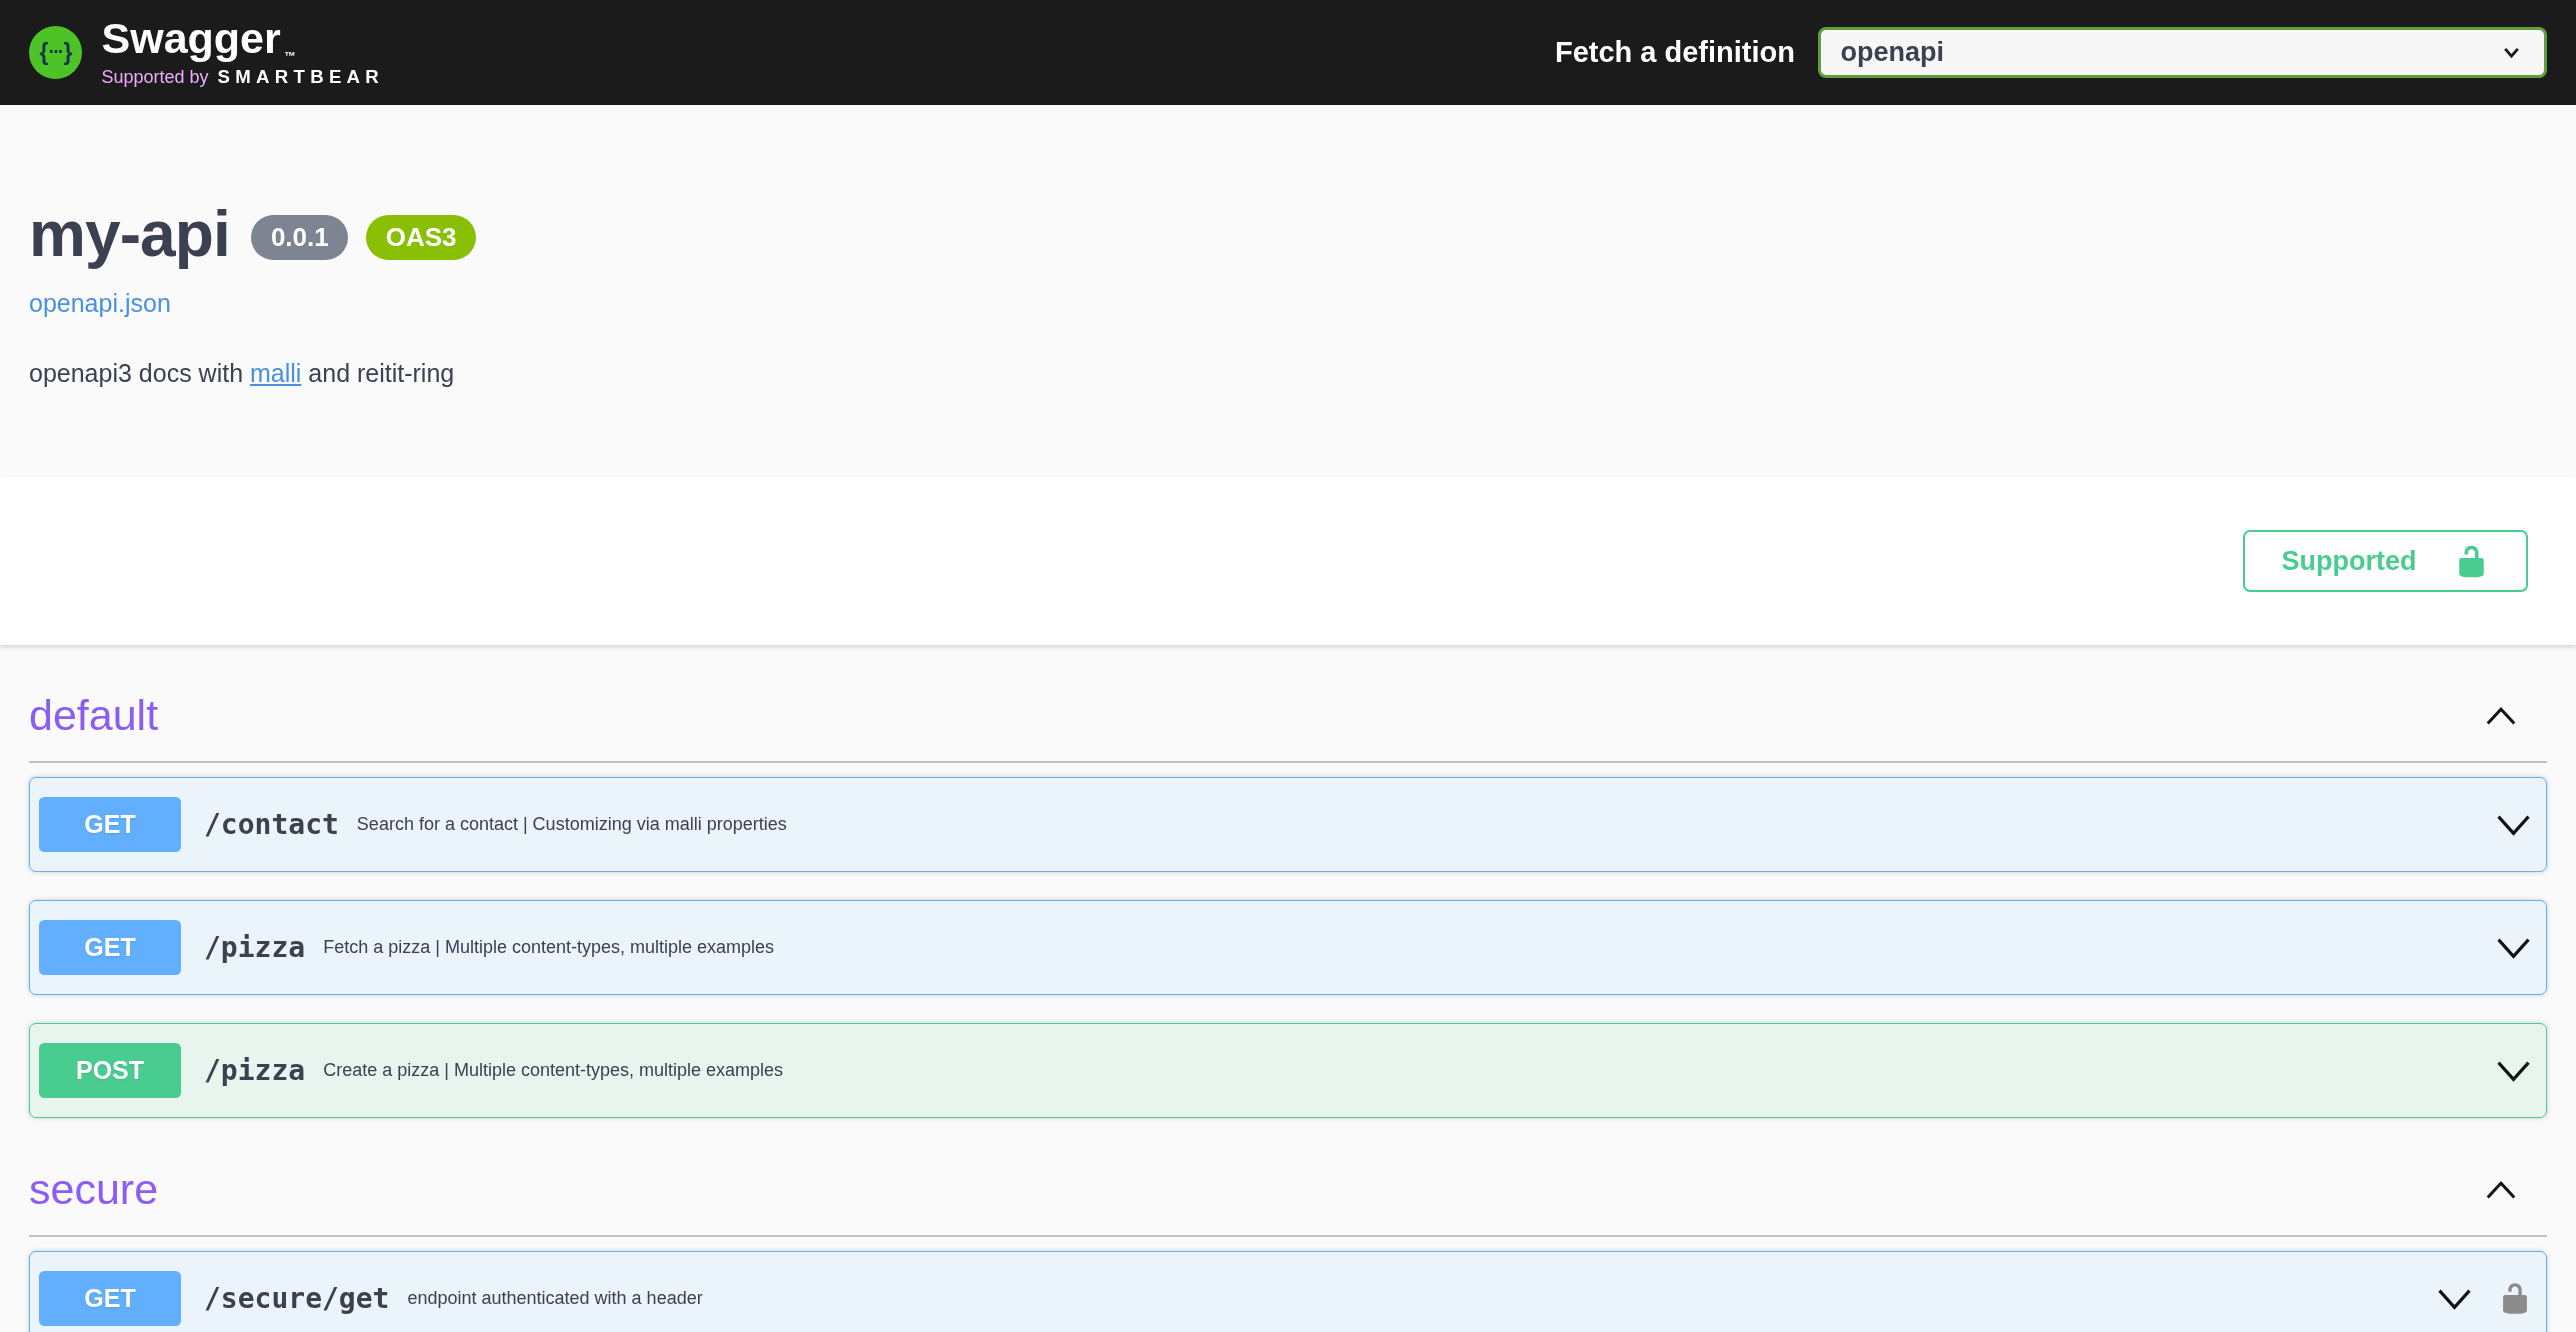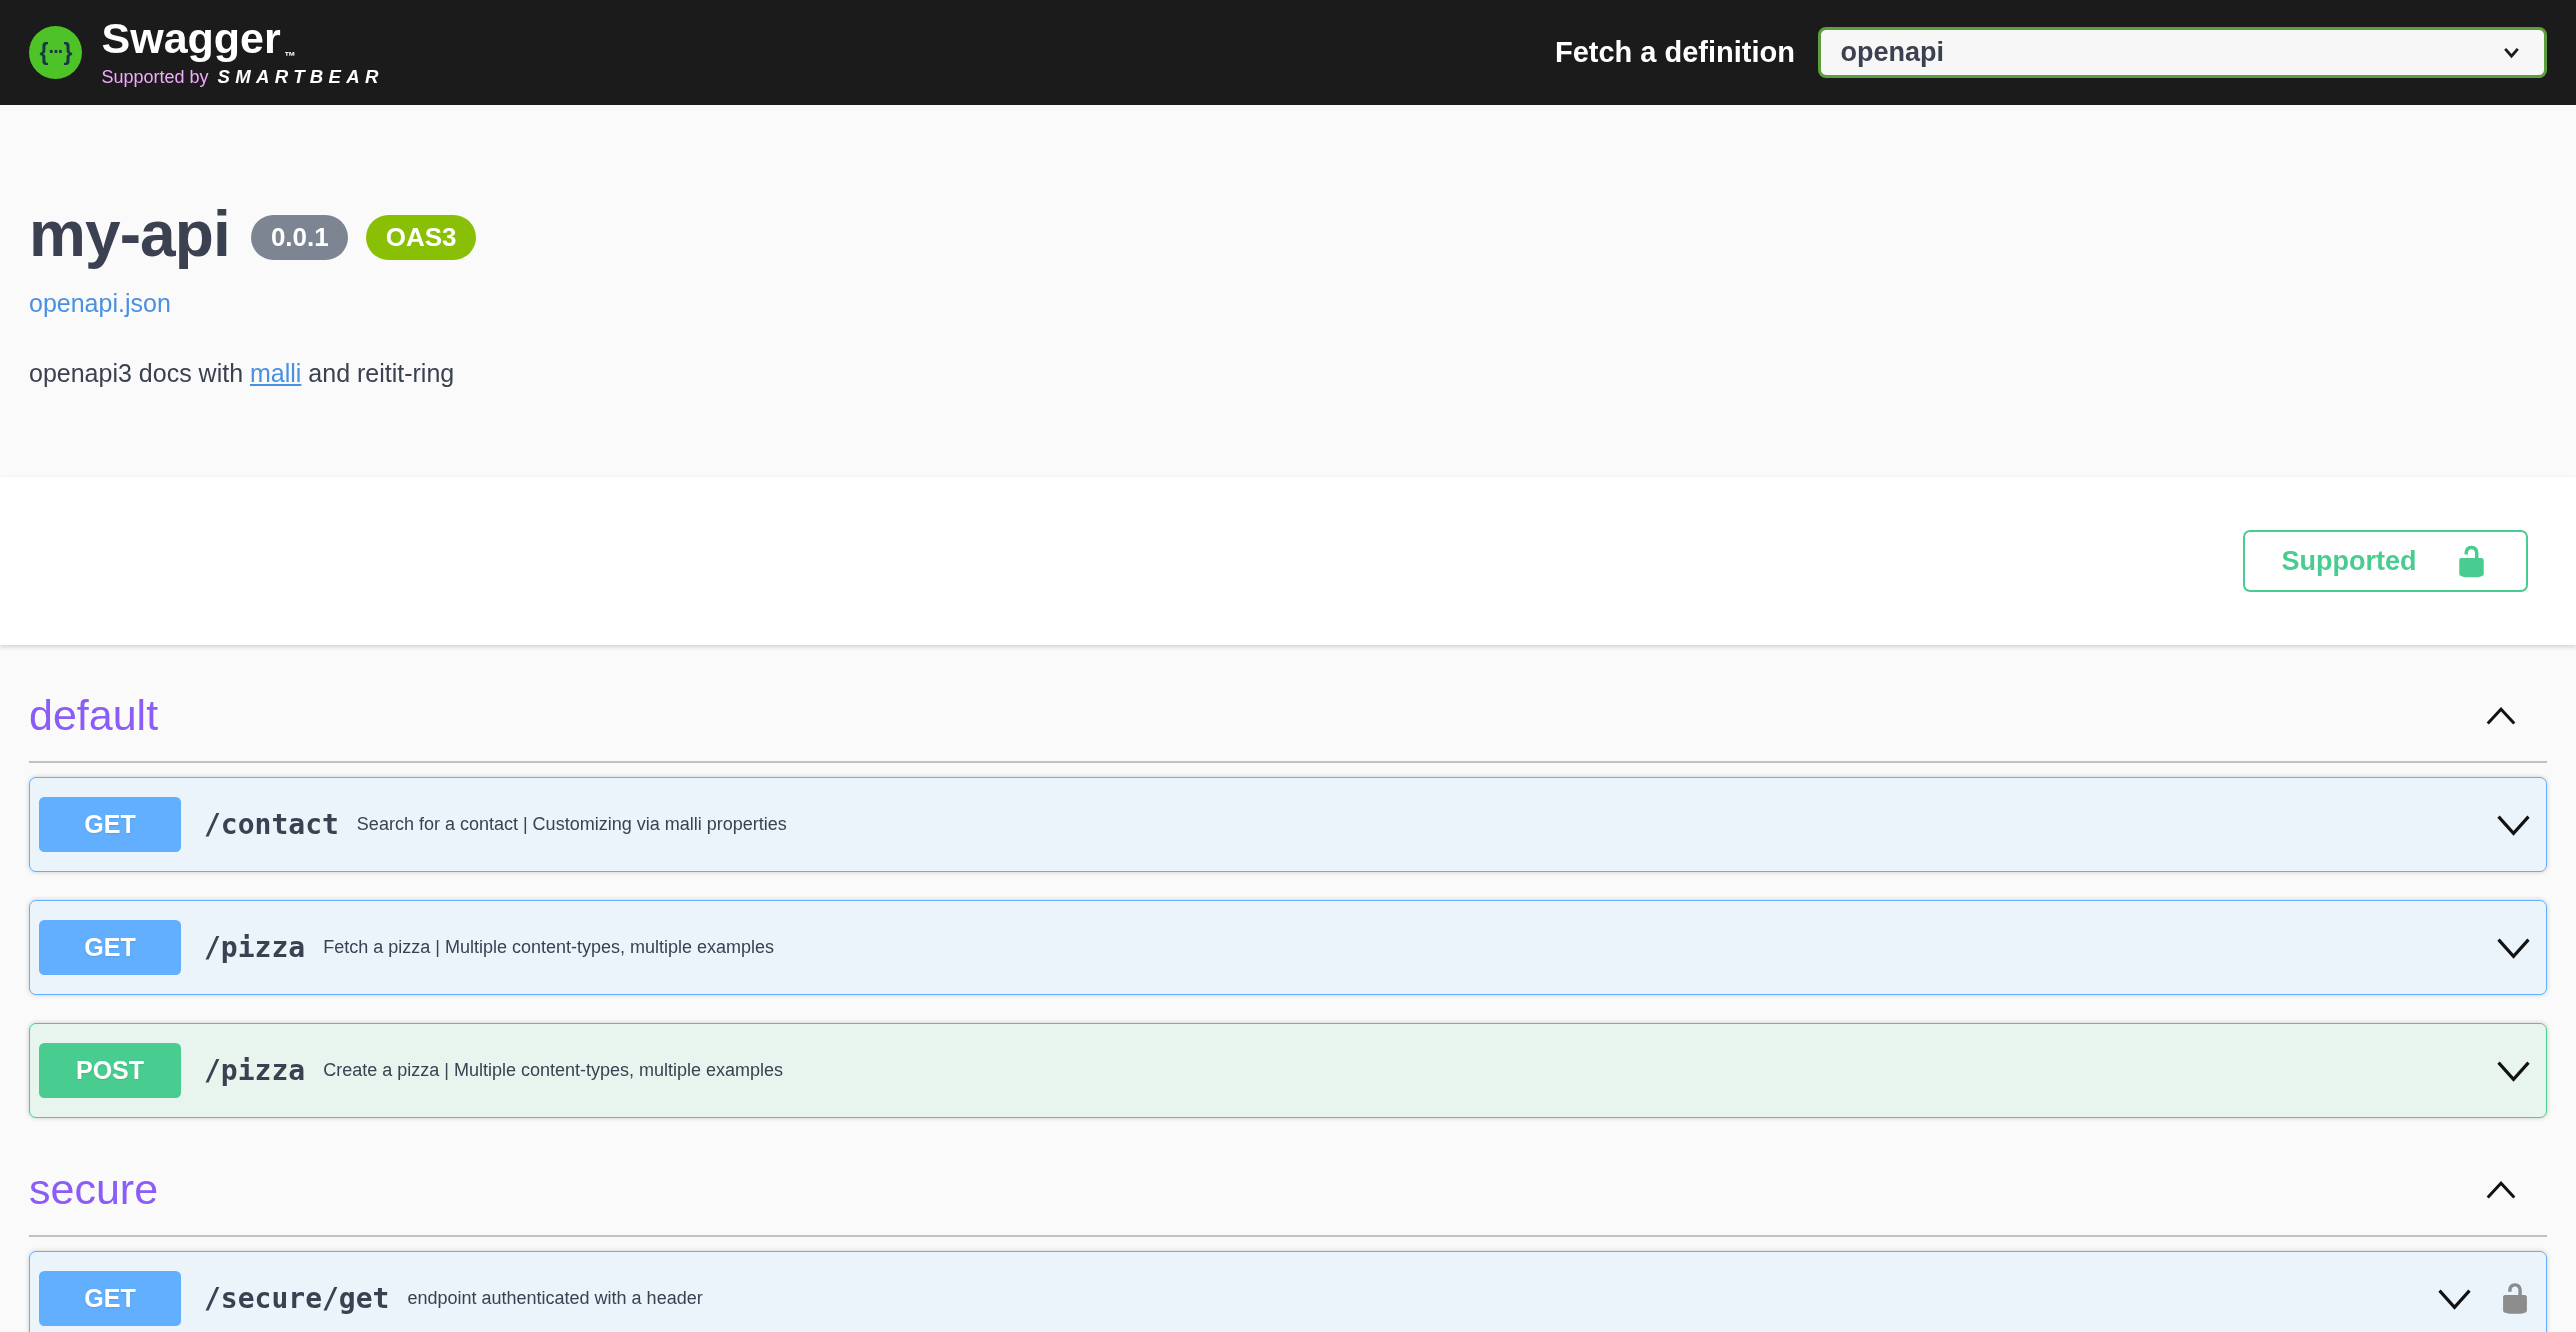--- a/index.html
+++ b/index.html
@@ -19,21 +19,21 @@
     width:53px; height:53px; border-radius:50%; background:#4ec327;
     display:flex; align-items:center; justify-content:center;
     color:#173647; font-weight:bold; font-size:23px; letter-spacing:-0.9px;
   }
   .logo-circle .dots { font-size:19.5px; letter-spacing:-1.8px; margin:0 0.9px; position:relative; top:-0.9px; }
   .logo-text { display:flex; flex-direction:column; }
   .brand-line { color:#fff; font-size:43px; font-weight:600; line-height:1; }
   .brand-line .tm { font-size:11.5px; vertical-align:baseline; position:relative; top:7px; margin-left:3.5px; }
   .supported { margin-top:5.3px; display:flex; align-items:baseline; gap:9px; }
   .supported .sup-by { color:#f0abfc; font-size:18px;text-align:right; }
-  .supported .sb { color:#fff; font-size:18.6px; font-weight:bold; letter-spacing:5.3px;font-style:italic; }
+  .supported .sb { color:#fff; font-size:18.6px; font-weight:bold; letter-spacing:5.3px; }
 
   .definition-area { margin-left:auto; display:flex; align-items:center; gap:23px; }
   .def-label { color:#fff; font-size:29px; font-weight:bold; }
   .def-select {
     width:729px; height:51px; background:#f7f7f7;
     border:3.5px solid #5f9e3e; border-radius:8px;
     display:flex; align-items:center; padding:0 19.5px;
     font-size:27px; font-weight:bold; color:#3b4151; cursor:pointer;
   }
   .def-select .sel-chevron { margin-left:auto; display:flex; }

